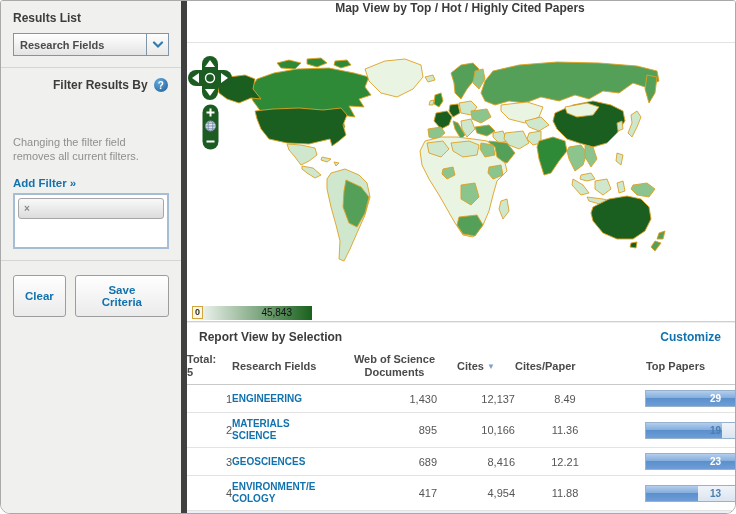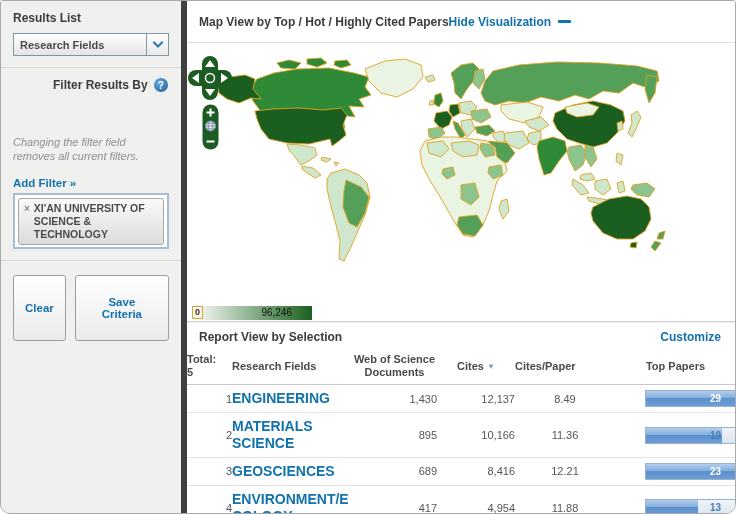--- a/index.html
+++ b/index.html
@@ -18,37 +18,37 @@
   .select { height:23px; border:1px solid #7f95a8; background:linear-gradient(#ffffff,#e4e4e4);
             display:flex; align-items:center; cursor:pointer; }
   .select-value { flex:1; padding-left:6px; font-size:11px; font-weight:bold; color:#4a4a4a; }
   .select-arrow { width:22px; height:100%; border-left:1px solid #7f95a8; display:flex;
                   align-items:center; justify-content:center; background:linear-gradient(#fdfdfd,#e9e9e9); }
   .filter-title-row { display:flex; align-items:center; gap:6px; margin-bottom:8px;padding-left:40px; }
   .filter-title { font-size:12px; font-weight:bold; color:#3c3c3c; }
   .help-icon { width:14px; height:14px; border-radius:50%; background:radial-gradient(circle at 35% 30%, #63a9dd, #1c5d97);
                color:#fff; font-size:10px; font-weight:bold; display:flex; align-items:center;
                justify-content:center; cursor:pointer; }
-  .note { font-size:11px; font-style:italic; color:#8f8f8f; line-height:1.3; margin-bottom:9px;margin-top:43px; }
+  .note { font-size:11px; color:#8f8f8f; line-height:1.3; margin-bottom:9px;margin-top:43px; }
   .add-filter { display:inline-block; font-size:11.5px; font-weight:bold; color:#1272ad;
                 text-decoration:none; margin-bottom:4px; cursor:pointer; }
   .filter-box { height:56px; background:#fff; border:2px solid #a5bed6; padding:3px; overflow:hidden; }
   .chip { display:flex; align-items:flex-start; gap:4px; background:linear-gradient(#f9f9f9,#dcdcdc);
           border:1px solid #a6a6a6; border-radius:3px; padding:3px 5px 3px 5px; cursor:pointer; }
   .chip-x { color:#8a8a8a; font-size:10px; font-weight:bold; line-height:1.3; cursor:pointer; }
   .chip-label { font-size:10.5px; font-weight:bold; color:#4a4a4a; line-height:1.25; max-width:134px; }
   .sb-buttons { display:flex; gap:9px; padding-top:14px; border-bottom:none; }
   .sb-btn { font-family:"Liberation Sans",sans-serif; font-size:11.5px; font-weight:bold; color:#1272ad;
             background:linear-gradient(#ffffff,#ebebeb); border:1px solid #9d9d9d; border-radius:3px;
-            padding:20px 11px; cursor:pointer; }
+            padding:8px 11px; cursor:pointer; }
 
   
   .content { flex:1; background:#fff; display:flex; flex-direction:column; overflow:hidden; position:relative; }
-  .map-header { height:42px; min-height:42px; display:flex; align-items:center; justify-content:flex-start;
-                padding:0 14px 0 12px; border-bottom:1px solid #e2e2e2; }
+  .map-header { height:42px; min-height:42px; display:flex; align-items:center; justify-content:space-between;
+                padding:0 14px 0 12px; border-bottom:1px solid #e2e2e2;flex-direction:column; }
   .map-title { font-size:12px; font-weight:bold; color:#3c3c3c; }
   .hide-link { display:flex; align-items:center; gap:7px; font-size:12px; font-weight:bold;
                color:#1272ad; text-decoration:none; cursor:pointer; }
   .minus-bar { display:inline-block; width:13px; height:3px; background:#1272ad; border-radius:1px; }
 
   .map-area { position:relative; height:278px; min-height:278px; background:#fff; }
   .map-svg { position:absolute; left:2px; top:6px; }
   .map-svg polygon { stroke:#dfa020; stroke-width:0.9; stroke-linejoin:round; }
   .c-d  { fill:#1a5e20; }
   .c-m2 { fill:#2f8a38; }
@@ -79,21 +79,21 @@
   th.col-field { width:120px; text-align:left; padding-left:13px; }
   th.col-docs { width:85px; text-align:center; }
   th.col-cites { width:78px; text-align:center; color:#5b92c4; cursor:pointer; }
   th.col-cpp { width:100px; text-align:left; }
   th.col-top { width:121px; text-align:center; }
   .sort-arrow { font-size:8px; color:#7aa3c9; vertical-align:1px; }
 
   table.report td { font-size:11px; color:#555; border-bottom:1px solid #e3e3e3; padding:5px 0; vertical-align:middle; }
   td.rank { text-align:right; padding-right:16px; }
   td.field { padding-left:13px; }
-  .field-link { font-size:14px; font-weight:bold; color:#1272ad; text-decoration:none;
+  .field-link { font-size:10px; font-weight:bold; color:#1272ad; text-decoration:none;
                 white-space:pre-line; line-height:1.2; cursor:pointer; display:inline-block; }
   td.num-docs { text-align:right; padding-right:13px; }
   td.num-cites { text-align:right; padding-right:18px; }
   td.num-cpp { text-align:center; padding-right:15px; }
   td.bar-cell { padding-right:0; }
   tr.highlight td { background:#eaf0f7; }
 
   .bar { position:relative; margin-left:30px; width:92px; height:17px; border:1px solid #96b2cd;
          background:linear-gradient(#f0f4f9,#dbe5f0); overflow:hidden; }
   .bar-fill { position:absolute; left:0; top:0; bottom:0;
@@ -124,40 +124,35 @@
     <div class="sb-section">
       <div class="filter-title-row">
         <span class="filter-title">Filter Results By</span>
         <span class="help-icon">?</span>
       </div>
       <p class="note">Changing the filter field removes all current filters.</p>
       <a class="add-filter">Add Filter »</a>
       <div class="filter-box">
         <div class="chip">
           <span class="chip-x">×</span>
-          <span class="chip-label">XI'AN UNIVERSITY OF SCIENCE &amp; TECHNOLOGY</span>
         </div>
       </div>
     </div>
 
 
     <div class="sb-section sb-buttons">
       <button class="sb-btn">Clear</button>
       <button class="sb-btn">Save Criteria</button>
     </div>
   </aside>
 
   <main class="content">
 
     <header class="map-header">
       <span class="map-title">Map View by Top / Hot / Highly Cited Papers</span>
-      <a class="hide-link">
-        <span>Hide Visualization</span>
-        <span class="minus-bar"></span>
-      </a>
     </header>
 
     <div class="map-area">
 
       <svg class="map-svg" width="546" height="252" viewBox="0 0 546 252">
 
         <polygon class="c-m2" points="60,42 68,30 85,24 108,20 140,19 165,24 180,28 176,38 182,46 170,50 175,58 160,57 166,68 152,66 156,78 144,88 130,84 118,90 100,88 86,84 78,74 70,60 64,52"></polygon>
         <polygon class="c-m2" points="88,14 100,11 112,14 106,20 92,19"></polygon>
         <polygon class="c-m2" points="118,10 132,9 138,14 128,18 118,15"></polygon>
         <polygon class="c-m2" points="146,12 158,11 162,16 152,19 145,16"></polygon>
@@ -241,21 +236,21 @@
           <path d="M4.5 8.5 H12.5 M8.5 4.5 V12.5" stroke="#fff" stroke-width="2"></path>
           <circle cx="8.5" cy="22" r="5" fill="#dde6f2" stroke="#8899bb" stroke-width="0.8"></circle>
           <ellipse cx="8.5" cy="22" rx="2.4" ry="5" fill="none" stroke="#667799" stroke-width="0.7"></ellipse>
           <path d="M3.6 22 H13.4 M4.4 19.2 H12.6 M4.4 24.8 H12.6" stroke="#667799" stroke-width="0.7"></path>
           <path d="M4.5 37.5 H12.5" stroke="#fff" stroke-width="2"></path>
         </svg>
       </div>
 
       <div class="legend">
         <span class="legend-min">0</span>
-        <span class="legend-max">96,246</span>
+        <span class="legend-max">45,843</span>
       </div>
     </div>
 
     <div class="section-divider"></div>
 
     <div class="report-header">
       <span class="report-title">Report View by Selection</span>
       <a class="customize-link">Customize</a>
     </div>
 

